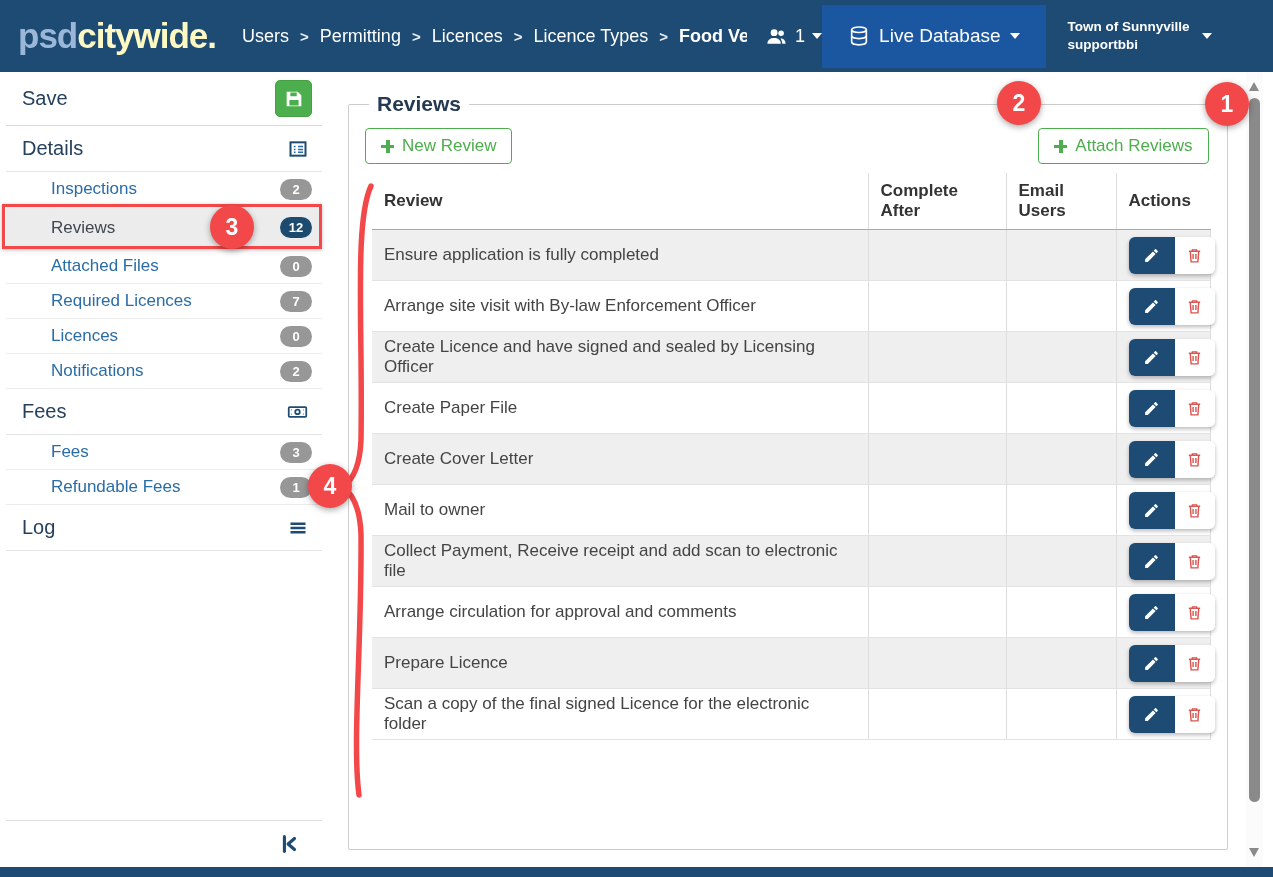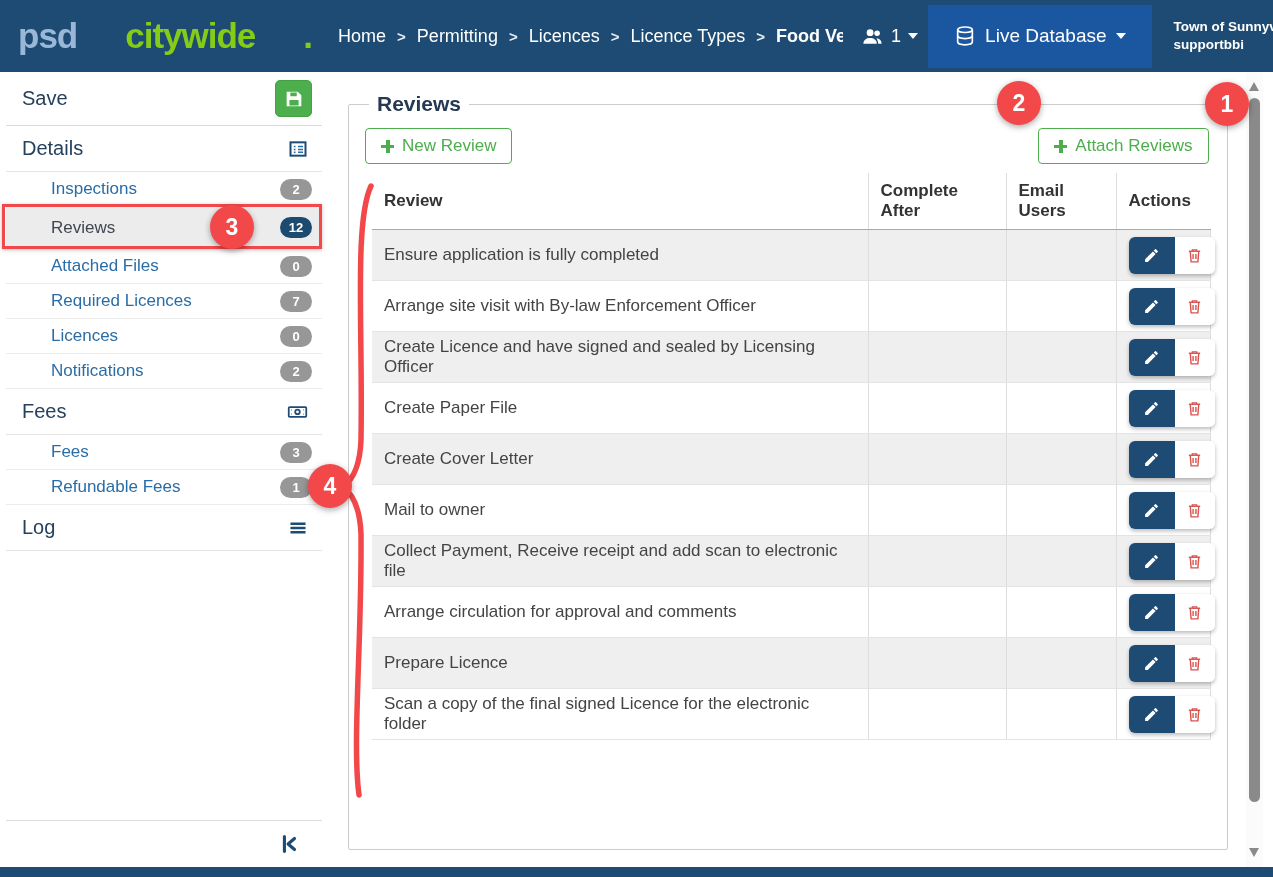--- a/index.html
+++ b/index.html
@@ -8,28 +8,28 @@
 
   
   .frame-left  { position:absolute; left:0; top:72; width:6px;  bottom:0; background:#1d4b73; z-index:5; }
   .frame-right { position:absolute; right:0; top:72; width:10px; bottom:0; background:#1d4b73; z-index:5; }
   .frame-bottom{ position:absolute; left:0; bottom:0; height:10px; width:100%; background:#1d4b73; z-index:5; }
 
   
   .topbar { position:absolute; left:0; top:0; width:1273px; height:72px; background:#1d4b73; display:flex; align-items:center; z-index:6; }
   .logo { margin-left:18px; font-size:35px; font-weight:bold; letter-spacing:-1px; white-space:nowrap; flex:none; }
   .logo .lt { color:#9bb7d8; }
-  .logo .dk { color:#84cc16;margin-left:48px; }
+  .logo .dk { color:#fef9c3; }
   .breadcrumb { margin-left:26px; display:flex; align-items:center; gap:11px; color:#fff; font-size:18px; white-space:nowrap; max-width:505px; overflow:hidden; flex:none; }
   .breadcrumb .crumb { flex:none; }
   .breadcrumb .sep { flex:none; font-size:15px; font-weight:bold; color:#e8eef5; }
   .breadcrumb .crumb:last-child { font-weight:bold; }
   .usermenu { margin-left:18px; display:flex; align-items:center; gap:7px; color:#fff; font-size:18px; cursor:pointer; flex:none; }
   .caret { width:0; height:0; border-left:5px solid transparent; border-right:5px solid transparent; border-top:6px solid #fff; display:inline-block; }
-  .dbmenu { margin-left:10px; height:63px; background:#1b57a1; display:flex; align-items:center; gap:9px; padding:0 26px; color:#fff; font-size:19px; cursor:pointer; flex:none; }
+  .dbmenu { margin-left:0; height:63px; background:#1b57a1; display:flex; align-items:center; gap:9px; padding:0 26px; color:#fff; font-size:19px; cursor:pointer; flex:none; }
   .acctmenu { margin-left:6px; display:flex; align-items:center; gap:12px; padding:0 16px; color:#fff; cursor:pointer; flex:none; }
   .acctmenu .lines { font-size:13.5px; font-weight:bold; line-height:1.35; }
 
   
   .sidebar { position:absolute; left:6px; top:72px; width:316px; bottom:10px; background:#fff; z-index:4; display:flex; flex-direction:column; border-bottom-left-radius:8px; }
   .side-row { display:flex; align-items:center; justify-content:space-between; }
   .save-row { height:54px; border-bottom:1px solid #d9d9d9; padding:0 10px 0 16px; }
   .save-row .lbl { font-size:20px; color:#25415e; }
   .save-btn { width:37px; height:37px; background:#4cae4c; border:1px solid #43a143; border-radius:5px; display:flex; align-items:center; justify-content:center; cursor:pointer; }
   .sec-head { height:46px; border-bottom:1px solid #e5e5e5; padding:0 14px 0 16px; }
@@ -84,21 +84,21 @@
 </head>
 <body>
 
 <div class="page">
 
   <div class="topbar">
     <div class="logo">
       <span class="lt">psd</span><span class="dk">citywide</span><span class="dk">.</span>
     </div>
     <div class="breadcrumb">
-      <span class="crumb">Home</span>
+      <span class="crumb">Users</span>
       <span class="sep">&gt;</span>
       <span class="crumb">Permitting</span>
       <span class="sep">&gt;</span>
       <span class="crumb">Licences</span>
       <span class="sep">&gt;</span>
       <span class="crumb">Licence Types</span>
       <span class="sep">&gt;</span>
       <span class="crumb">Food Vehicle</span>
     </div>
     <div class="usermenu">

